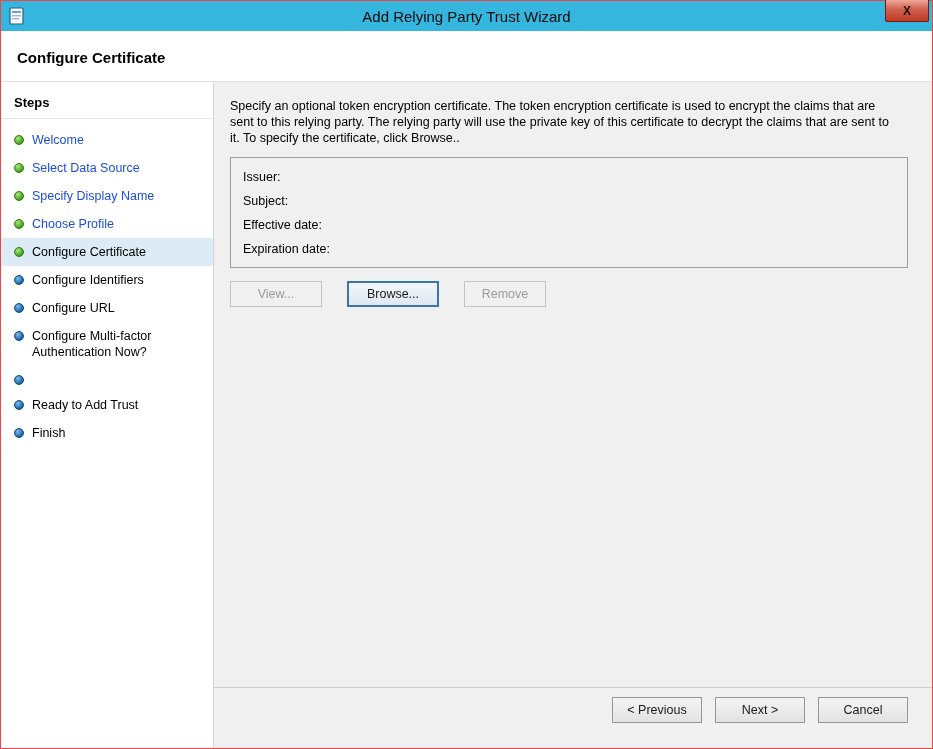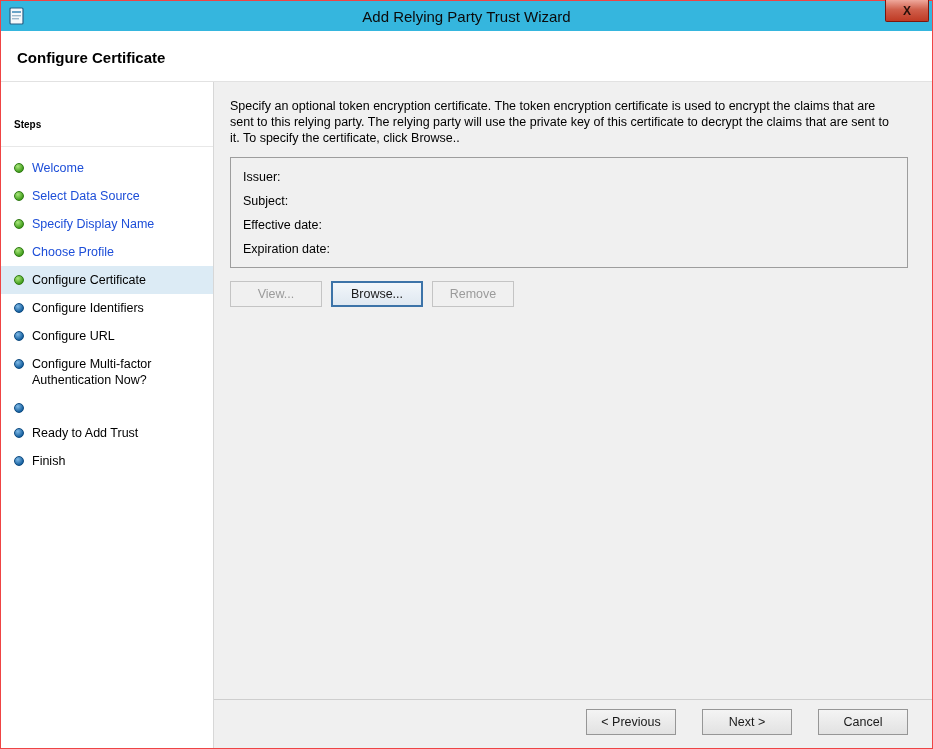--- a/index.html
+++ b/index.html
@@ -45,24 +45,23 @@
   .header h1 { font-size: 15px; font-weight: bold; color: #000; }
   
   .bodyrow { flex: 1; display: flex; min-height: 0; }
   .sidebar {
     width: 213px; flex-shrink: 0;
     background: #ffffff;
     border-right: 1px solid #d7d7d7;
     padding-top: 10px;
   }
   .steps-title {
-    font-weight: bold; font-size: 10px;
-    padding: 3px 12px 16px 13px;
+    font-weight: bold; font-size: 13px;
+    padding: 3px 12px 8px 13px;
     border-bottom: 1px solid #e8e8e8;
-    margin-top: 24px;
   }
   #steps-list { list-style: none; padding-top: 7px; }
   .step {
     display: flex; gap: 8px; align-items: flex-start;
     padding: 6px 8px 6px 13px;
     font-size: 12.5px; line-height: 16px;
   }
   .step .dot {
     width: 10px; height: 10px; border-radius: 50%;
     margin-top: 3px; flex-shrink: 0;
@@ -87,21 +86,21 @@
   .desc {
     font-size: 12.5px; line-height: 16px;
     max-width: 672px; color: #000;
   }
   .cert-box {
     margin-top: 11px;
     border: 1px solid #9d9d9d;
     padding: 7px 12px 6px 12px;
   }
   .cert-row { font-size: 12.5px; height: 24px; display: flex; align-items: center; }
-  .cert-actions { margin-top: 13px; display: flex; gap: 9px; }
+  .cert-actions { margin-top: 13px; display: flex; gap: 25px; }
   .btn {
     font-family: "Liberation Sans", sans-serif;
     font-size: 12.5px; color: #1a1a1a;
     height: 26px; width: 92px; text-align: center;
     background: linear-gradient(#f4f4f4, #e2e2e2);
     border: 1px solid #969696;
     cursor: pointer;
   }
   .btn[disabled] {
     color: #9b9b9b;
@@ -109,24 +108,24 @@
     border-color: #c4c4c4;
     cursor: default;
   }
   .btn.focused {
     border: 2px solid #3c73a8;
     background: linear-gradient(#f2f6fa, #dfe8f1);
   }
   .btn.remove-w { width: 82px; }
   
   .footer {
-    margin: auto -24px 0 -16px;
+    margin: auto -24px 12px -16px;
     border-top: 1px solid #cecece;
     padding: 9px 24px 13px 0;
-    display: flex; justify-content: flex-end; gap: 26px;
+    display: flex; justify-content: flex-end; gap: 13px;
   }
   .footer .btn { width: 90px; }
 </style>
 </head>
 <body>
 
 <div class="window">
 
   <div class="titlebar">
     <span class="title-icon">

